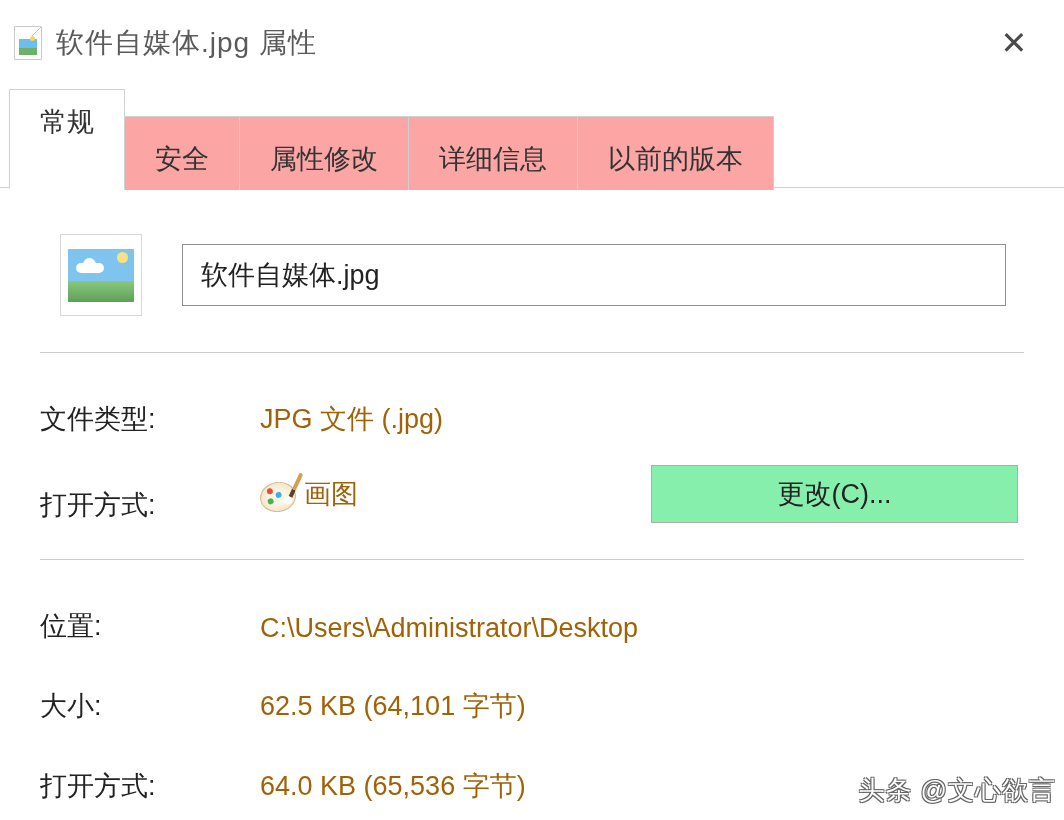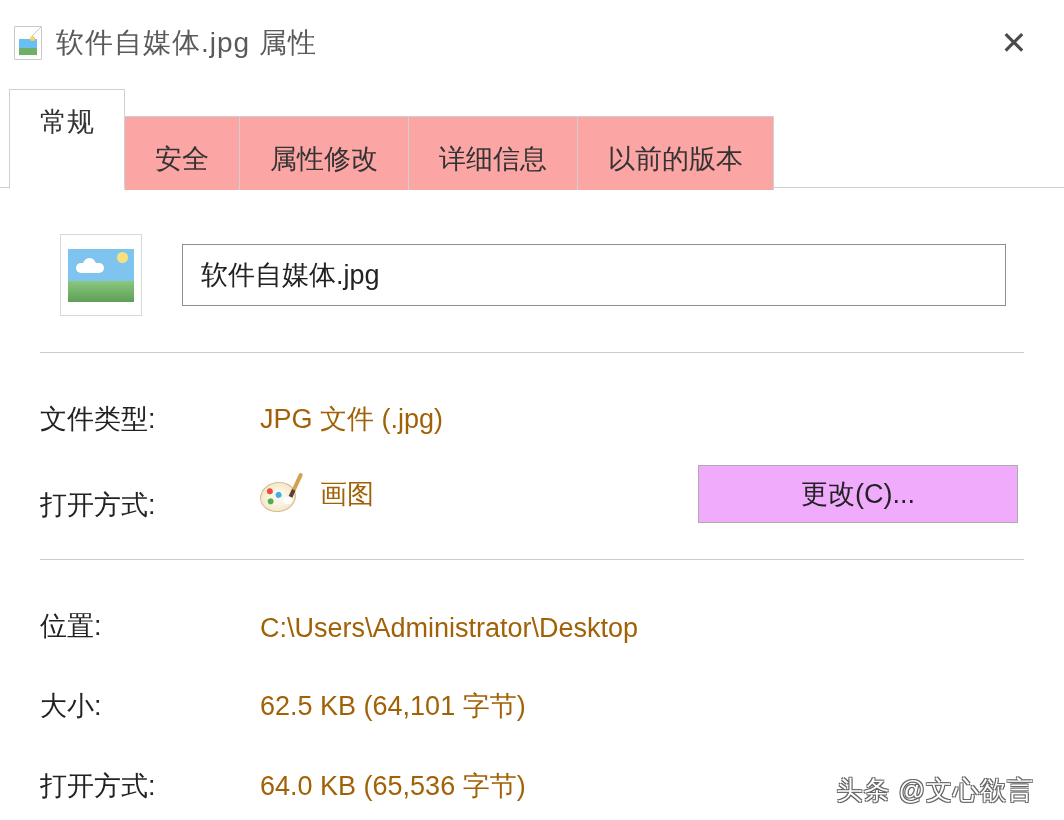--- a/index.html
+++ b/index.html
@@ -210,21 +210,21 @@
       flex-shrink: 0;
     }
     .row-value {
       font-size: 27px;
       color: #a16207;
       flex: 1;
     }
     .open-with-row {
       display: flex;
       align-items: center;
-      gap: 20px;
+      gap: 4px;
     }
     .paint-icon {
       width: 40px;
       height: 40px;
       position: relative;
     }
     .palette {
       position: absolute;
       width: 36px;
       height: 30px;
@@ -258,35 +258,35 @@
       position: absolute;
       top: -2px;
       right: 2px;
       width: 4px;
       height: 26px;
       background: linear-gradient(to bottom, #d4a050 70%, #5a4030 70%);
       transform: rotate(25deg);
       border-radius: 2px 2px 0 0;
     }
     .change-button {
-      width: 320px;
+      width: 367px;
       height: 58px;
-      background: #f0abfc;
+      background: #86efac;
       border: 1px solid #adadad;
       font-size: 27px;
       color: #222;
       cursor: default;
       font-family: inherit;
       margin-left: auto;
       margin-right: 6px;
     }
     .watermark {
       position: absolute;
       bottom: 12px;
-      right: 30px;
+      right: 8px;
       font-size: 26px;
       color: #ffffff;
       text-shadow: -1px -1px 0 #666, 1px -1px 0 #666, -1px 1px 0 #666, 1px 1px 0 #666;
       font-weight: 500;
       letter-spacing: 1px;
     }
   </style>
 </head>
 <body>
 

